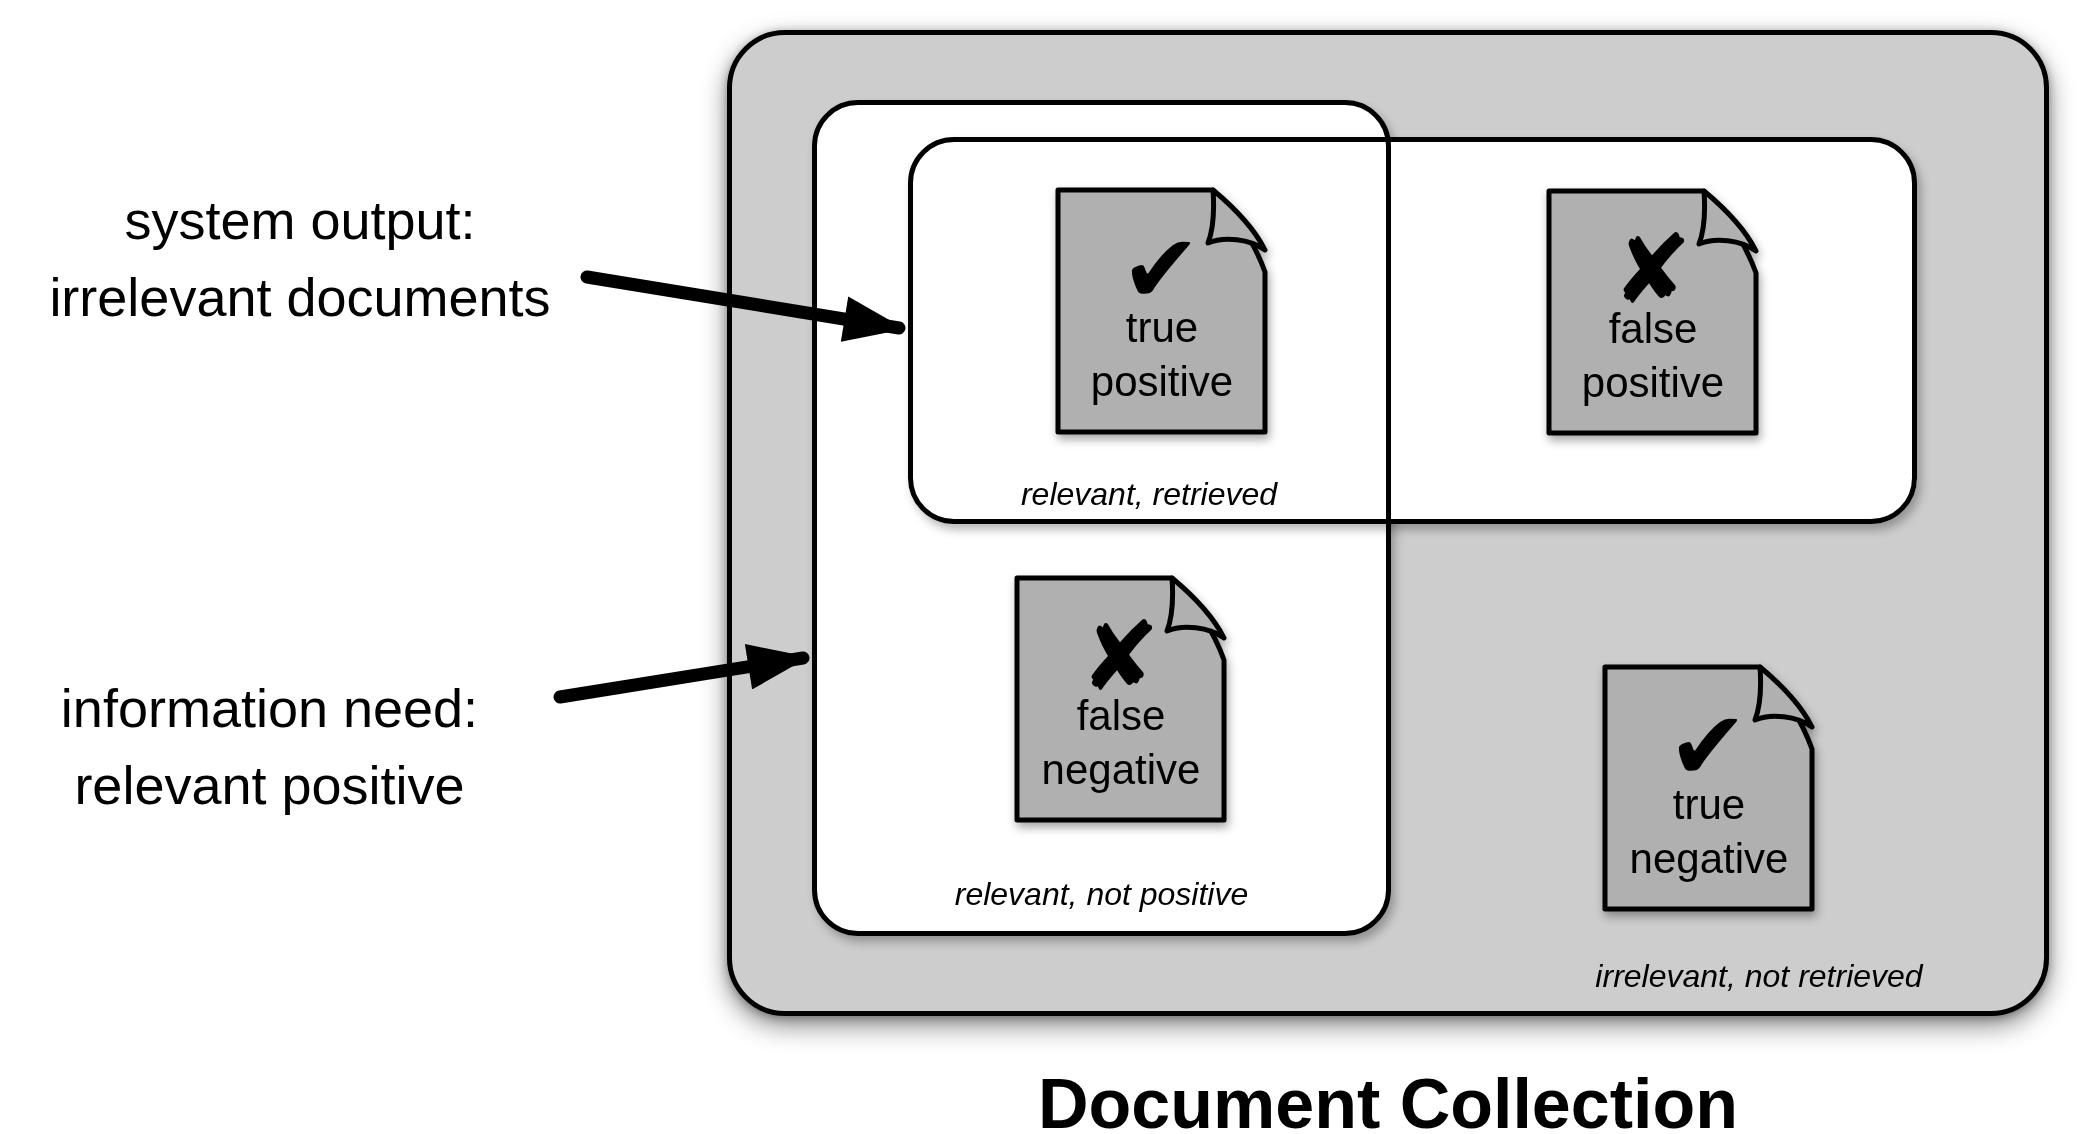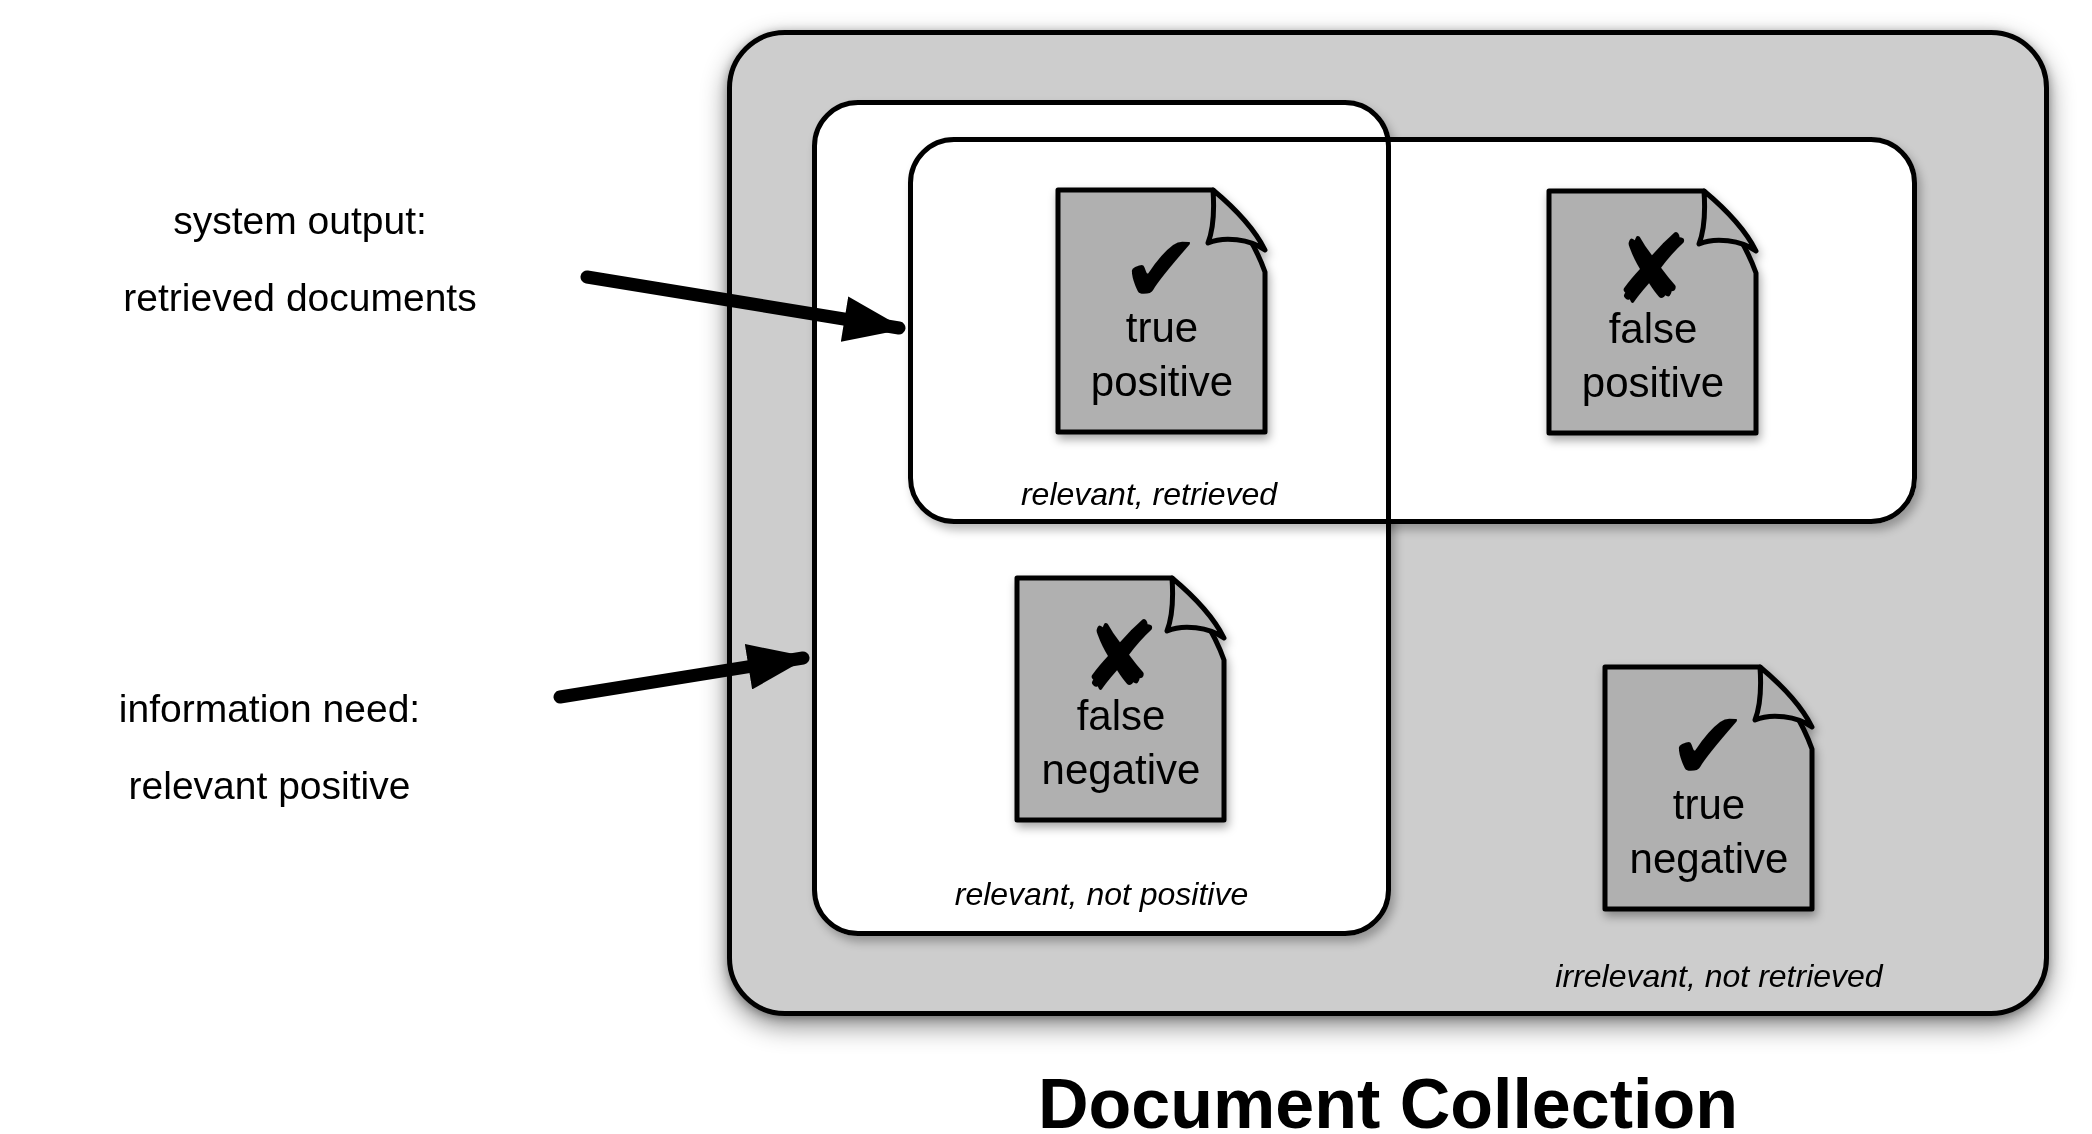--- a/index.html
+++ b/index.html
@@ -29,29 +29,29 @@
   .set-fill.retrieved-geom{box-shadow:4px 6px 10px rgba(0,0,0,.28);}
   
   .set-stroke{box-sizing:border-box;background:transparent;border:5px solid var(--outline);border-radius:46px;}
   
   .quad-label{
     font-style:italic;font-size:32px;line-height:1.1;text-align:center;white-space:nowrap;
   }
   .quad-rr{left:908px;top:477px;width:482px;}
   .quad-ir{left:1390px;top:467px;width:526px;}
   .quad-rnr{left:812px;top:877px;width:579px;}
-  .quad-inr{left:1390px;top:959px;width:658px;font-style:italic;}
+  .quad-inr{left:1430px;top:959px;width:658px;font-style:italic;}
   
   .collection-title{
     left:727px;top:1064px;width:1322px;text-align:center;
     font-weight:bold;font-size:70px;white-space:nowrap;
   }
   
   .annot{
-    text-align:center;font-size:39px;line-height:77px;white-space:nowrap;
+    text-align:center;font-size:54px;line-height:77px;white-space:nowrap;
   }
   .annot-top{left:40px;top:182px;width:520px;}
   .annot-bottom{left:0px;top:670px;width:515px;margin-left:12px;}
   
   .doc{width:217px;height:250px;filter:drop-shadow(2px 5px 5px rgba(0,0,0,.35));}
   .doc-tp{left:1054px;top:186px;}
   .doc-fp{left:1545px;top:187px;}
   .doc-fn{left:1013px;top:574px;}
   .doc-tn{left:1601px;top:663px;}
   .doc .shape{fill:var(--doc-fill);stroke:var(--outline);stroke-width:5;stroke-linejoin:round;}
@@ -105,21 +105,21 @@
   <svg class="abs doc doc-tn" viewBox="0 0 217 250">
     <path class="shape" d="M4,4 L159,4 Q196,44 211,86 L211,246 L4,246 Z"></path>
     <path class="shape" d="M159,4 C171,14 197,36 211,64 C196,53 170,50 154,57 C161,39 160,18 159,4 Z"></path>
     <text class="mark" x="107" y="116" text-anchor="middle">✔</text>
     <text class="doc-line" x="108" y="156" text-anchor="middle">true</text>
     <text class="doc-line" x="108" y="210" text-anchor="middle">negative</text>
   </svg>
 
   <div class="abs annot annot-top">
     <div>system output:</div>
-    <div>retrieved documents</div>
+    <div>irrelevant documents</div>
   </div>
   <div class="abs annot annot-bottom">
     <div>information need:</div>
     <div>relevant positive</div>
   </div>
 
   <svg class="abs arrows" viewBox="0 0 2092 1134">
     <defs>
       <marker id="ah" markerUnits="userSpaceOnUse" markerWidth="62" markerHeight="46" viewBox="0 0 10 7.5" refX="9" refY="3.75" orient="auto">
         <path d="M0,0 L10,3.75 L0,7.5 Z" fill="#000000"></path>

